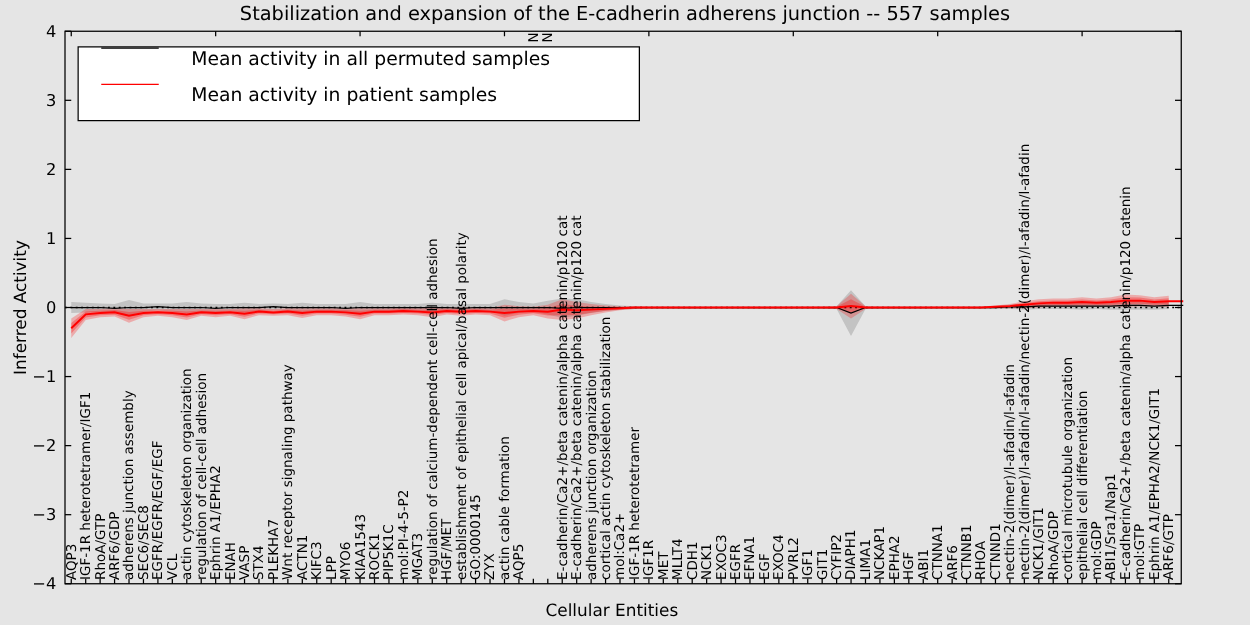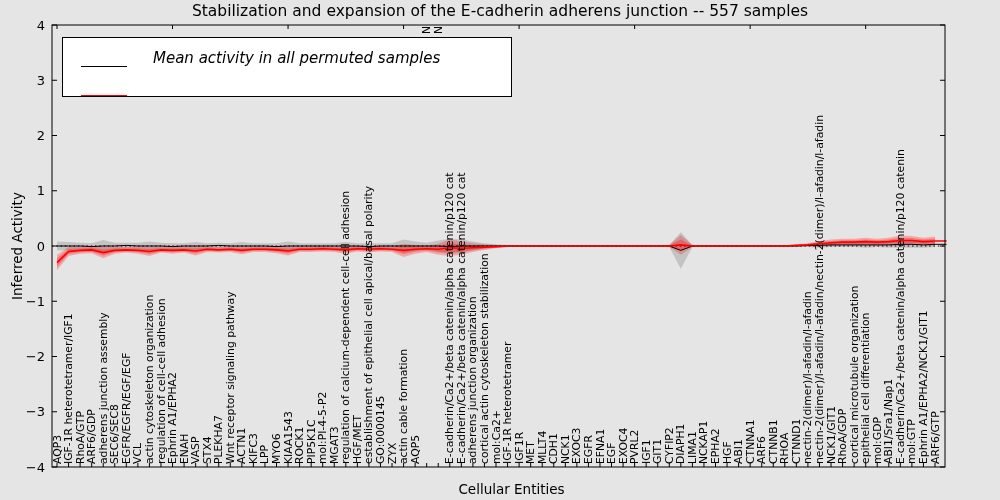--- a/index.html
+++ b/index.html
@@ -1,24 +1,24 @@
 <!DOCTYPE html>
 <html><head>
 <meta charset="utf-8">
 <style>
   html,body{margin:0;padding:0;background:#fff;}
   #fig{position:relative;width:1000px;height:500px;background:#e5e5e5;
        font-family:"DejaVu Sans","Liberation Sans",sans-serif;color:#000;overflow:hidden;}
   #title{position:absolute;top:2px;left:0;width:1000px;text-align:center;font-size:15.5px;z-index:3;}
   #ylabel{position:absolute;top:246px;left:-52px;width:140px;text-align:center;font-size:13.5px;
           transform:translate(0,-9px) rotate(-90deg);transform-origin:70px 9px;}
-  #xlabel{position:absolute;top:481px;left:64px;width:895px;text-align:center;font-size:13.5px;}
+  #xlabel{position:absolute;top:481px;left:42px;width:895px;text-align:center;font-size:13.5px;}
   svg{position:absolute;top:0;left:0;}
   #legend{position:absolute;left:62px;top:37px;width:448px;border:1px solid #000;background:#fff;z-index:2;}
-  .leg-row{display:flex;align-items:flex-end;height:29px;font-style:italic;}
+  .leg-row{display:flex;align-items:flex-start;height:29px;}
   .leg-swatch{width:46px;height:0;border-top-style:solid;margin-left:18px;margin-right:26px;}
   .leg-label{font-size:15px;}
 </style>
 </head>
 <body>
 
 <div id="fig">
   <div id="title">Stabilization and expansion of the E-cadherin adherens junction -- 557 samples</div>
   <div id="ylabel">Inferred Activity</div>
 
@@ -221,17 +221,18 @@
       <text x="45" y="471.5" font-size="13px" fill="#000" text-anchor="end" font-family="&quot;DejaVu Sans&quot;,&quot;Liberation Sans&quot;,sans-serif">−4</text>
     </svg>
 
   <div id="legend">
     <div class="leg-row">
       <span class="leg-swatch" id="sw0" style="border-top: 1.5px solid rgb(0, 0, 0);"></span>
       <span class="leg-label">Mean activity in all permuted samples</span>
     </div>
     <div class="leg-row">
       <span class="leg-swatch" id="sw1" style="border-top: 1.5px solid rgb(255, 0, 0);"></span>
+      <span class="leg-label">Mean activity in patient samples</span>
     </div>
   </div>
 
   <div id="xlabel">Cellular Entities</div>
 </div>
 
 </body></html>

